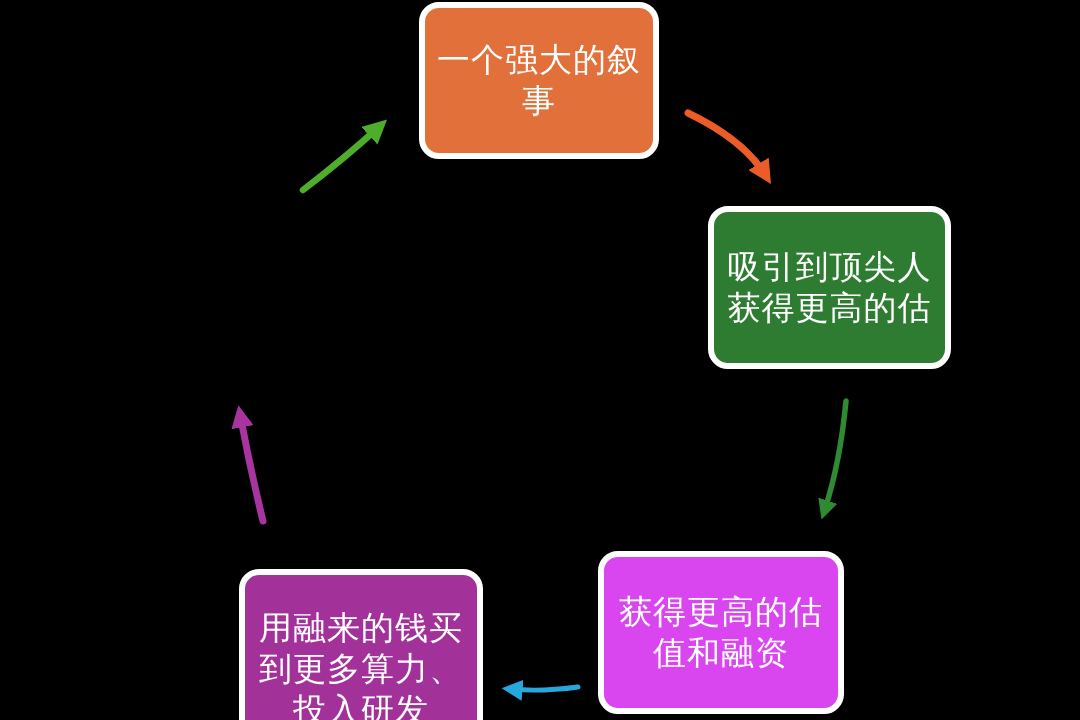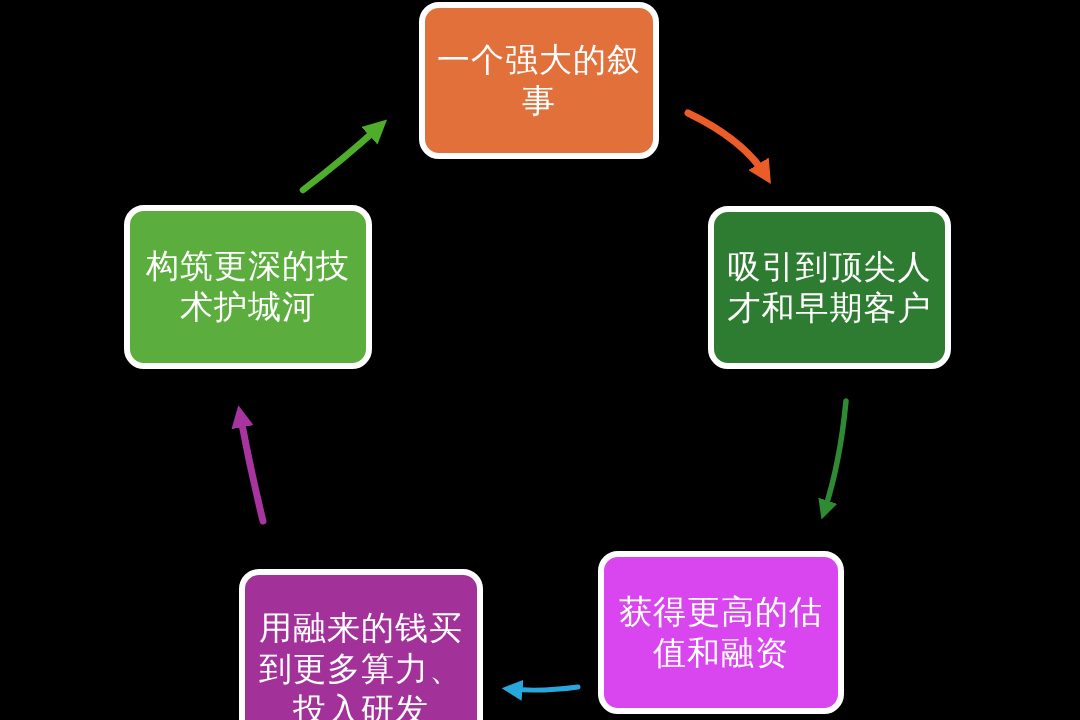--- a/index.html
+++ b/index.html
@@ -81,32 +81,28 @@
     <path d="M 303 190 Q 345 158 380 126" stroke-width="6.5" marker-end="url(#m4)" stroke="#4EAE2C"></path>
   </svg>
 
   <div class="node n1" style="background-color: rgb(226, 112, 58);">
     <div class="label">一个强大的叙
 事</div>
   </div>
 
   <div class="node n2" style="background-color: rgb(46, 124, 49);">
     <div class="label">吸引到顶尖人
-才和早期客户</div>
+获得更高的估</div>
   </div>
 
   <div class="node n3" style="background-color: #d946ef;">
     <div class="label">获得更高的估
 值和融资</div>
   </div>
 
   <div class="node n4" style="background-color: rgb(162, 50, 153);">
     <div class="label">用融来的钱买
 到更多算力、
 投入研发</div>
   </div>
 
-  <div class="node n5" style="background-color: rgb(91, 173, 61);">
-    <div class="label">构筑更深的技
-术护城河</div>
-  </div>
 
 </div>
 
 </body></html>

